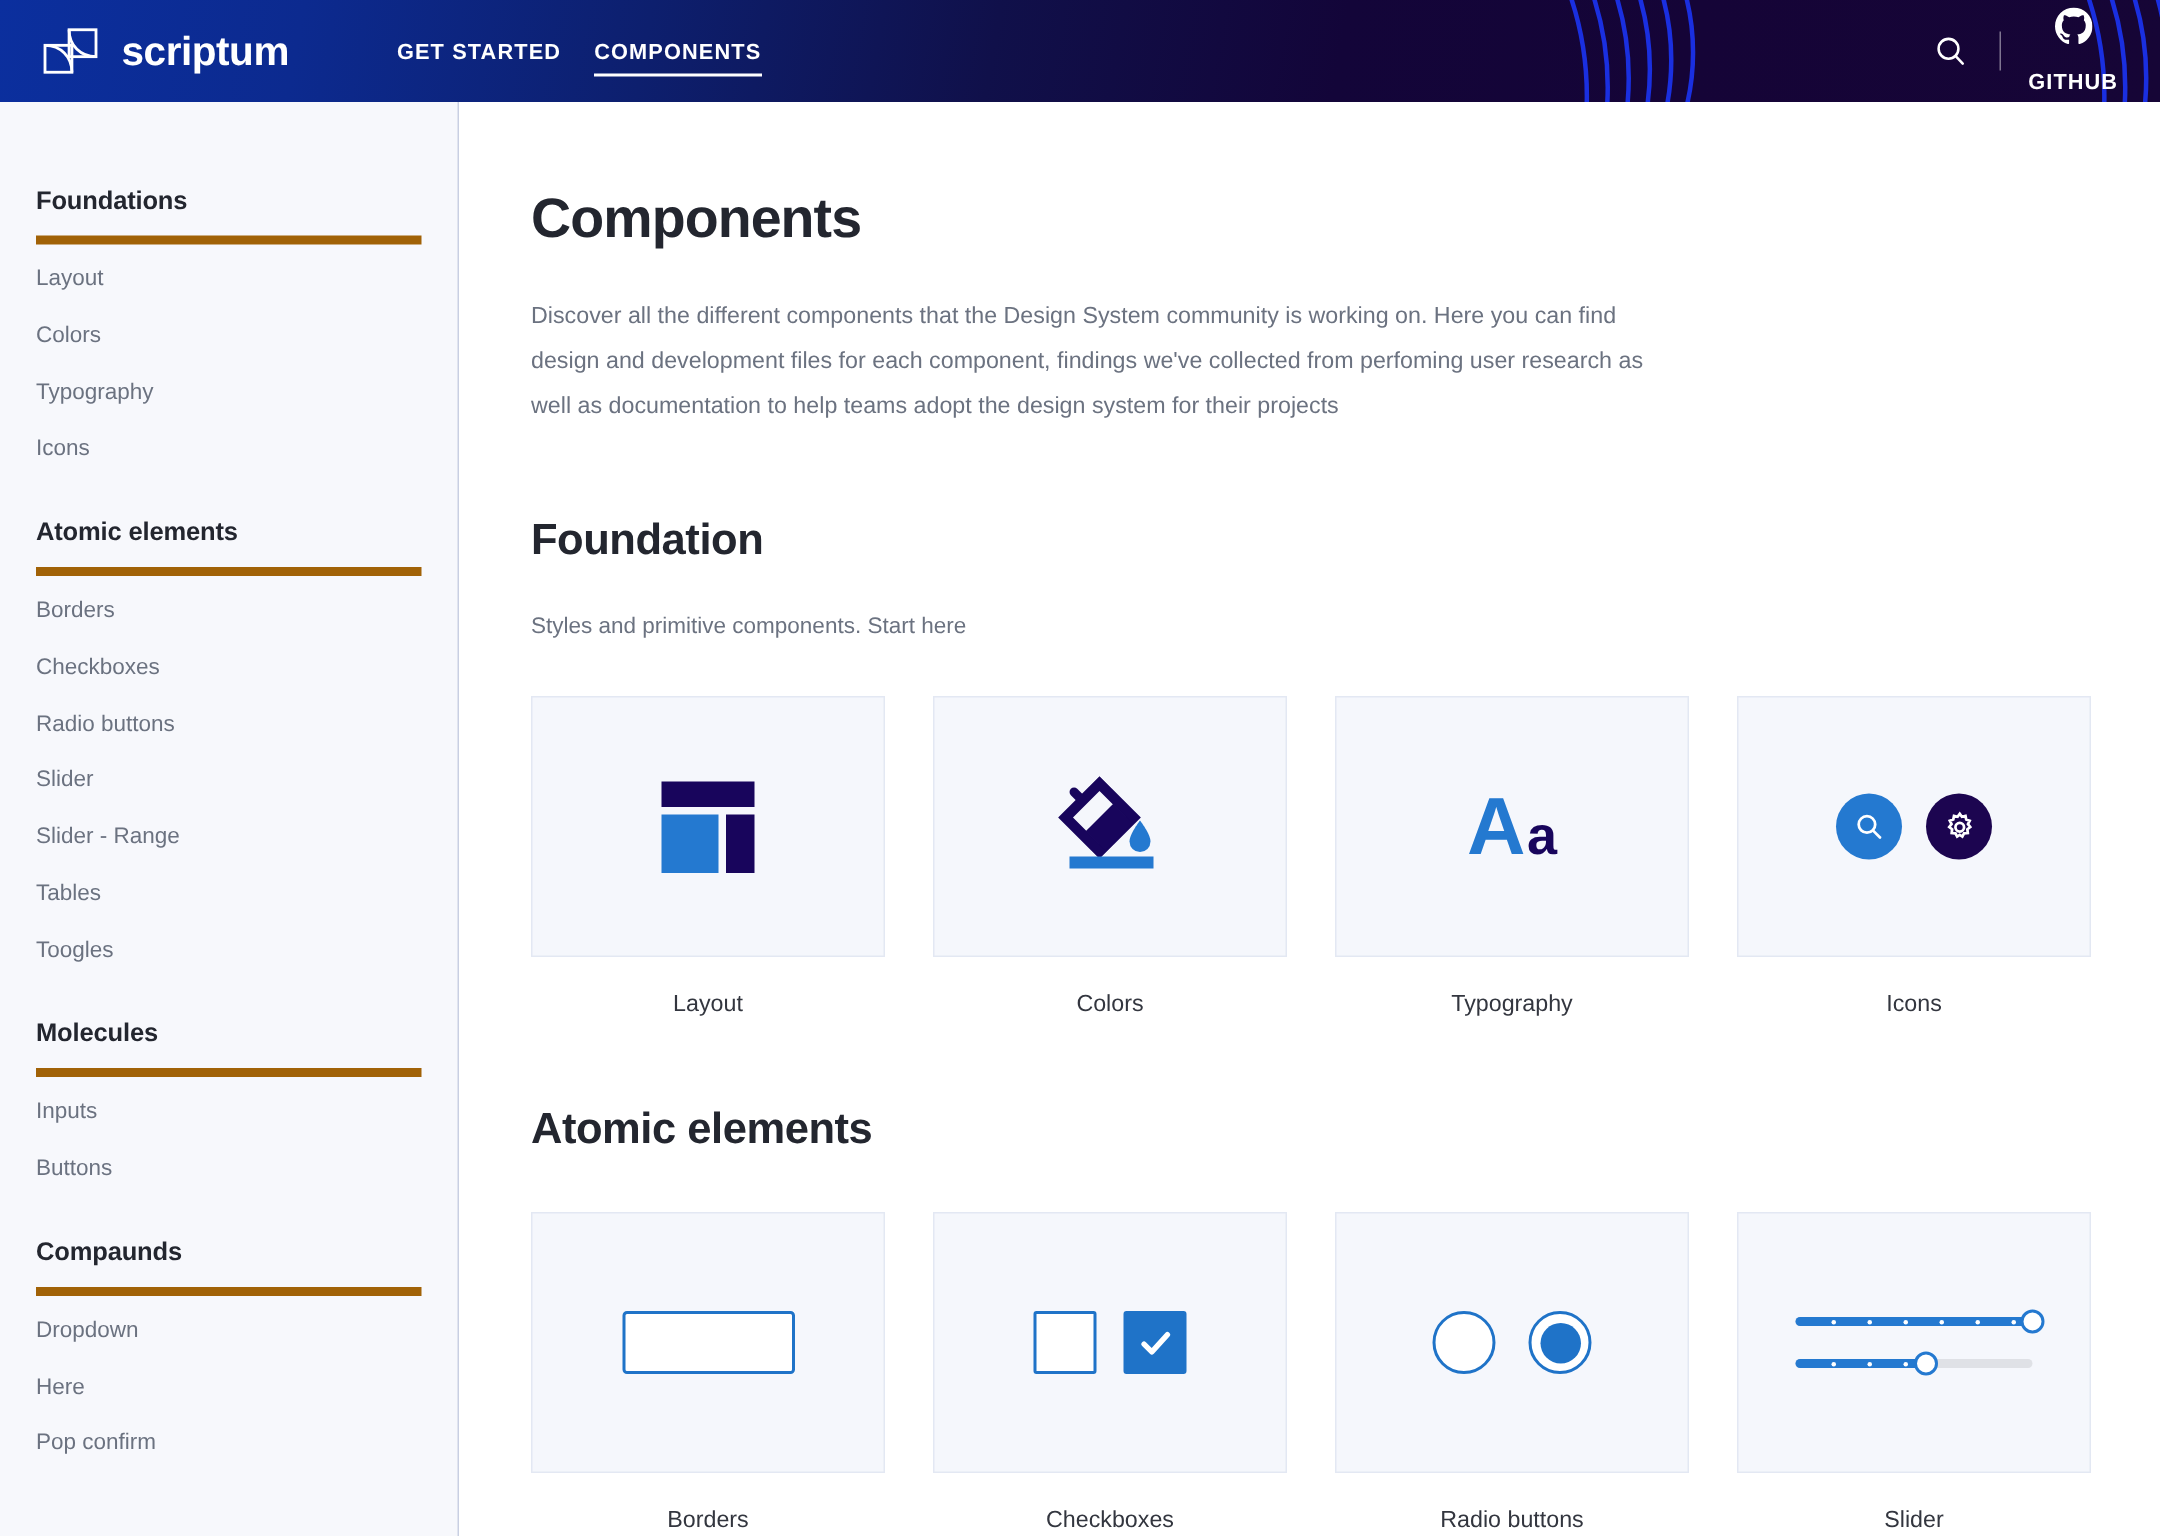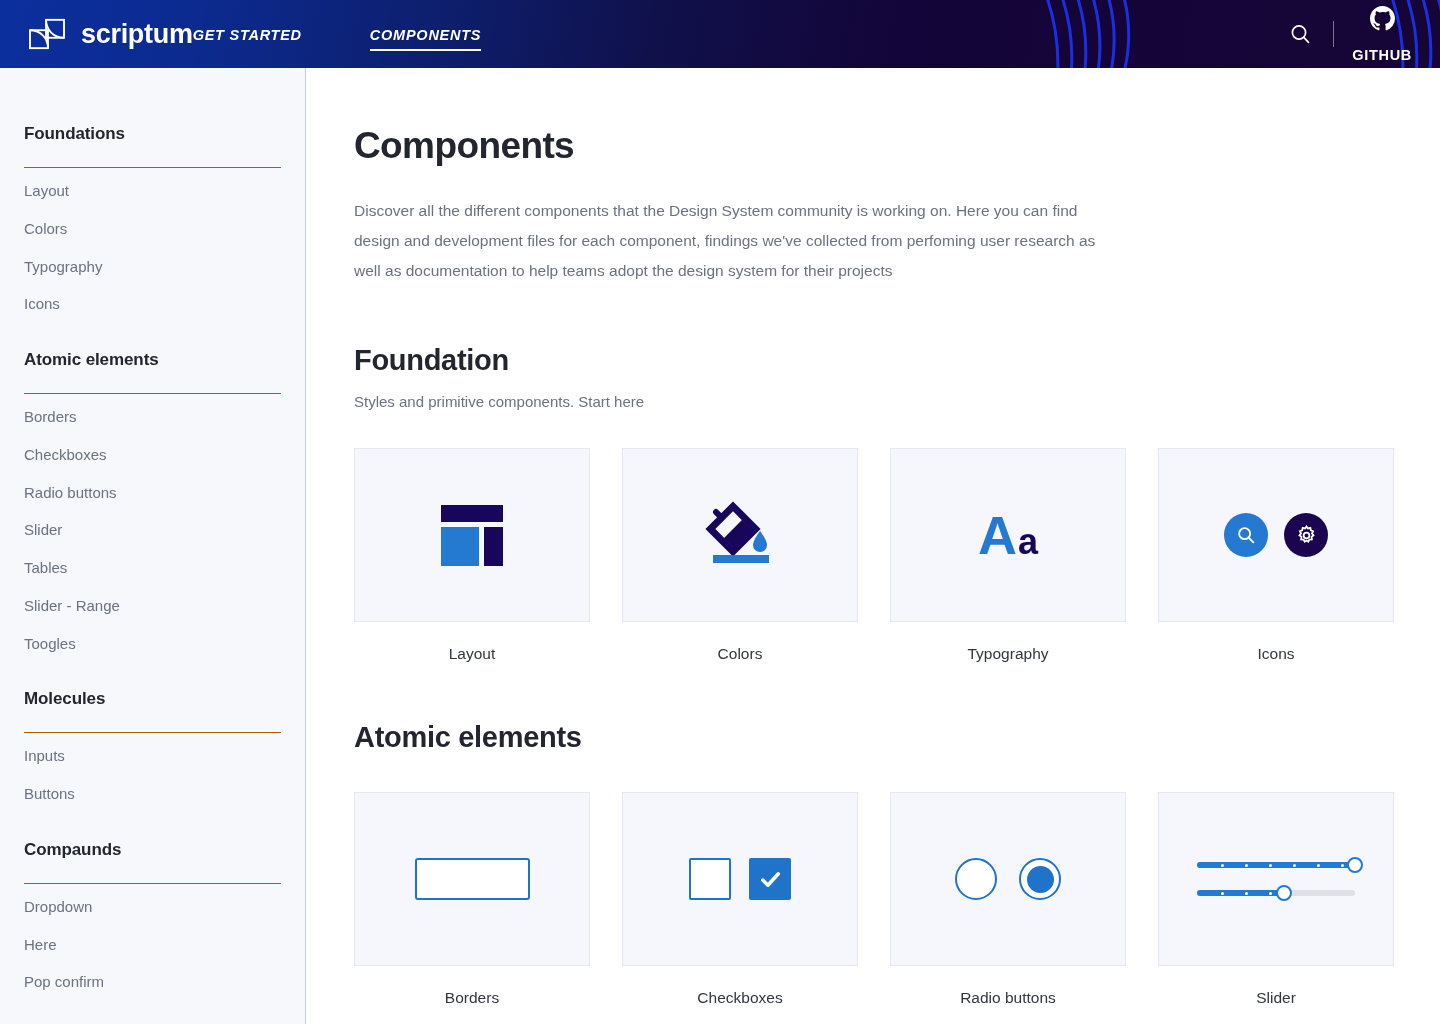--- a/index.html
+++ b/index.html
@@ -49,25 +49,25 @@
   .brand-name {
     color: #ffffff;
     font-size: 27px;
     font-weight: 700;
     letter-spacing: -0.3px;
   }
 
   .nav {
     display: flex;
     align-items: center;
-    gap: 68px;
+    gap: 22px;
+    margin-left: 72px;
     position: relative;
     z-index: 2;
     height: 68px;
-    font-style: italic;
   }
   .nav-item {
     color: #ffffff;
     font-size: 14.5px;
     font-weight: 600;
     letter-spacing: 0.75px;
     cursor: pointer;
     position: relative;
     padding: 22px 0 20px;
     line-height: 1;
@@ -128,22 +128,22 @@
     padding: 56px 24px 0 24px;
     overflow: hidden;
   }
   .side-group { margin-bottom: 8px; }
   .side-group + .side-group { margin-top: 28px; }
   .side-title {
     font-size: 17px;
     font-weight: 700;
     color: #23262f;
     letter-spacing: -0.1px;
-    padding-bottom: 23px;
-    border-bottom: 1px solid #a16207;
+    padding-bottom: 13px;
+    border-bottom: 6px solid #a16207;
   }
   .side-link {
     display: block;
     font-size: 15px;
     color: #6b7280;
     padding: 11px 0 8px;
     cursor: pointer;
     line-height: 1.25;
   }
   .side-link:first-of-type { padding-top: 14px; }
@@ -172,21 +172,21 @@
   }
 
   .section { margin-top: 58px; }
   .section-title {
     font-size: 29px;
     font-weight: 700;
     color: #23262f;
     letter-spacing: -0.3px;
   }
   .section-sub {
-    margin-top: 16px;
+    margin-top: 32px;
     font-size: 15px;
     color: #6b7280;
   }
 
   .card-grid {
     margin-top: 38px;
     display: grid;
     grid-template-columns: repeat(4, 236px);
     gap: 32px;
   }
@@ -370,22 +370,22 @@
       <span class="side-link">Typography</span>
       <span class="side-link">Icons</span>
     </div>
 
     <div class="side-group">
       <div class="side-title">Atomic elements</div>
       <span class="side-link">Borders</span>
       <span class="side-link">Checkboxes</span>
       <span class="side-link">Radio buttons</span>
       <span class="side-link">Slider</span>
+      <span class="side-link">Slider - Range</span>
       <span class="side-link">Tables</span>
-      <span class="side-link">Slider - Range</span>
       <span class="side-link">Toogles</span>
     </div>
 
     <div class="side-group">
       <div class="side-title">Molecules</div>
       <span class="side-link">Inputs</span>
       <span class="side-link">Buttons</span>
     </div>
 
     <div class="side-group">

